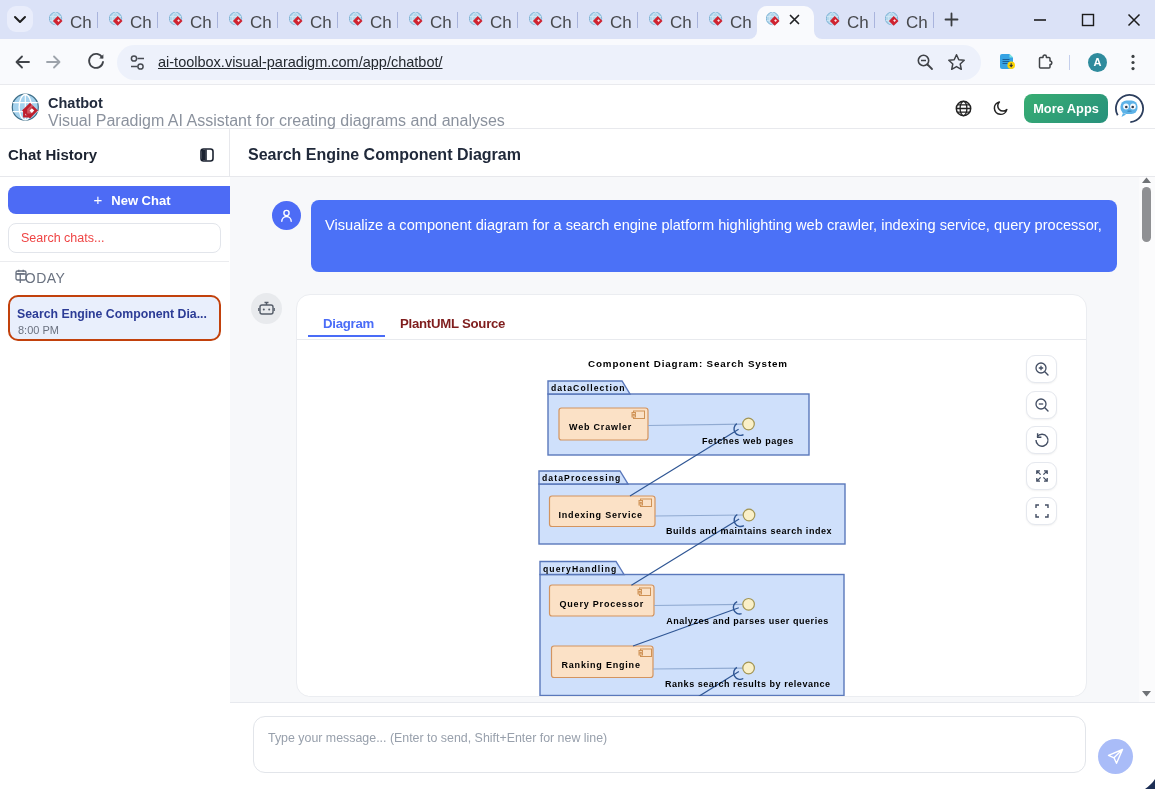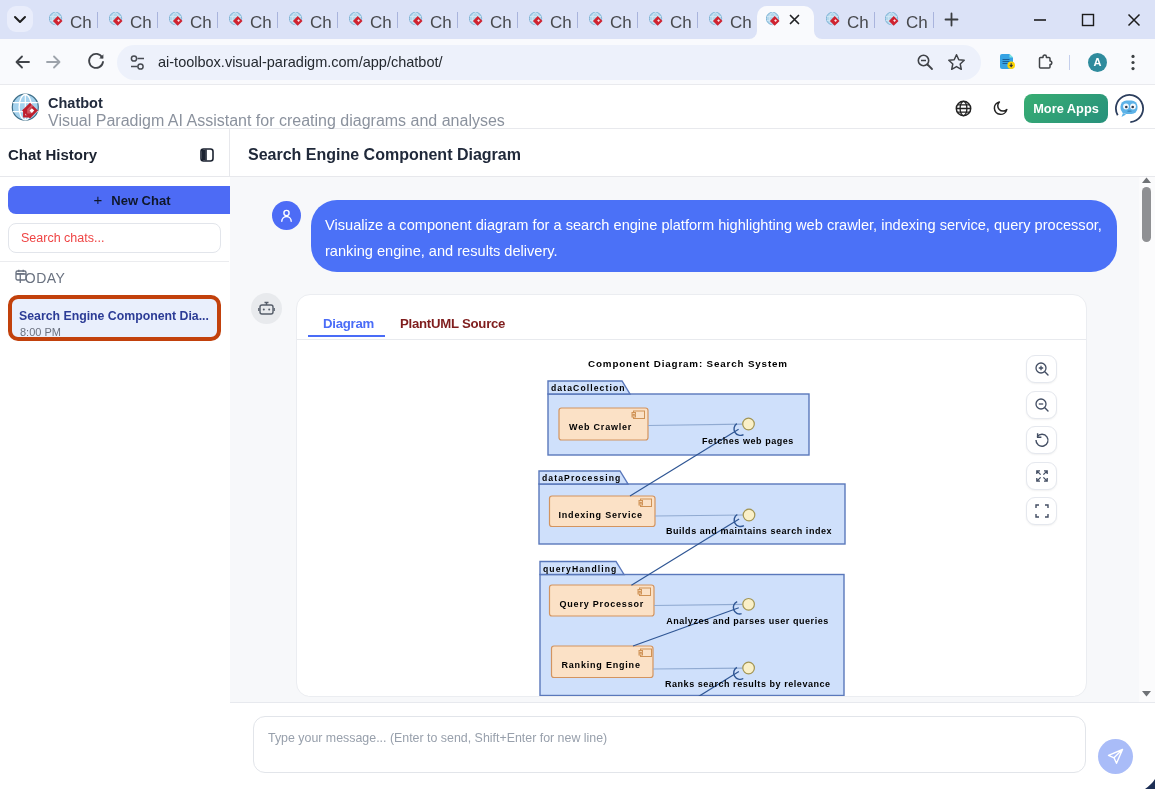--- a/index.html
+++ b/index.html
@@ -8,47 +8,47 @@
   .abs { position:absolute; }
   
   #tabstrip { left:0; top:0; width:1155px; height:39px; background:#dbe2f7; }
   .chev { left:7px; top:6px; width:26px; height:26px; background:#e9edfb; border-radius:9px; }
   .tab-label { font-size:17px; color:#47494d; }
   .tab-sep { width:1px; height:16px; background:#a9b4dd; top:12px; }
   .activetab { background:#f9fafd; top:6px; height:33px; border-radius:10px 10px 0 0; }
   .winctl { top:12px; }
   #toolbar { left:0; top:39px; width:1155px; height:46px; background:#f9fafd; }
   #urlpill { left:117px; top:45px; width:864px; height:35px; background:#edf1fb; border-radius:18px; }
-  #urltext { left:158px; top:54px; font-size:14.5px; color:#24292f; }
+  #urltext { left:158px; top:54px; font-size:14.5px; color:#24292f;text-decoration:underline; }
   
   #appheader { left:0; top:85px; width:1155px; height:44px; background:#fff; border-bottom:1px solid #e8e9ed; }
   #apptitle { left:48px; top:95px; font-size:14.5px; font-weight:bold; color:#222b3d; }
   #appsub { left:48px; top:112px; font-size:16px; color:#8b929e; }
   #moreapps { left:1024px; top:94px; width:84px; height:29px; border-radius:8px;
      background:linear-gradient(140deg,#38ad72,#27917c); color:#fff; font-weight:bold;
      font-size:12.8px; text-align:center; line-height:29px; }
   
   #titlerow { left:0; top:129px; width:1155px; height:48px; background:#fff; border-bottom:1px solid #e7e8ec; }
   #chathist { left:8px; top:146px; font-size:15px; font-weight:bold; color:#1b2230;text-align:center; }
   #pagetitle { left:248px; top:146px; font-size:16px; font-weight:bold; color:#20293a; }
   
   #sidebar { left:0; top:177px; width:230px; height:612px; background:#fff; }
   .sideborder { left:229px; top:129px; width:1px; height:660px; background:#e7e8ec; }
   #newchat { left:8px; top:186px; width:248px; height:28px; background:#4d6bf5; border-radius:8px;
-     color:#0f172a; font-weight:bold; font-size:13px; text-align:center; line-height:28px; }
+     color:#ffffff; font-weight:bold; font-size:13px; text-align:center; line-height:28px; }
   #searchbox { left:8px; top:223px; width:213px; height:30px; border:1px solid #e2e5eb; border-radius:8px; background:#fff; }
   #searchph { left:21px; top:231px; font-size:12.5px; color:#ef4444; }
   #sidediv { left:0px; top:261px; width:229px; height:1px; background:#ebecef; }
   #todaytxt { left:16px; top:270px; font-size:14px; font-weight:normal; color:#6a7280; letter-spacing:0.5px; }
-  #chatitem { left:8px; top:295px; width:213px; height:46px; background:#e9effc; border:4px solid #c2410c; border-radius:10px; }
+  #chatitem { left:8px; top:295px; width:213px; height:46px; background:#e9effc; border:2px solid #c2410c; border-radius:10px; }
   #chatitem .t1 { position:absolute; left:7px; top:10px; font-size:12.3px; font-weight:bold; color:#2c3c96; white-space:nowrap; }
   #chatitem .t2 { position:absolute; left:8px; top:27px; font-size:11px; color:#6b7280; }
   
   #chatarea { left:230px; top:177px; width:925px; height:525px; background:#f7f8fa; }
-  #bubble { left:311px; top:200px; width:806px; height:72px; background:#4b71f7; border-radius:26px; }
+  #bubble { left:311px; top:200px; width:806px; height:72px; background:#4b71f7; border-radius:8px; }
   #bubble div { position:absolute; left:14px; color:#fff; font-size:14.6px; white-space:nowrap; }
   #uavatar { left:272px; top:201px; width:29px; height:29px; border-radius:50%; background:#4d6cf6; }
   #bavatar { left:251px; top:293px; width:31px; height:31px; border-radius:50%; background:#e8eaed; }
   #card { left:296px; top:294px; width:791px; height:403px; background:#fff; border:1px solid #ebedf1; border-radius:14px; }
   .tabtxt { position:absolute; top:316px; font-size:13.2px; letter-spacing:-0.25px; font-weight:bold; }
   #tabdiag { left:323px; color:#4a6cf7; }
   #tabsrc { left:400px; color:#7f1d1d; }
   #tabunder { left:308px; top:335px; width:77px; height:2px; background:#4a6cf7; }
   #tabborder { left:297px; top:339px; width:789px; height:1px; background:#e8eaee; }
   #diagwrap { left:308px; top:341px; width:767px; height:355px; background:#fff; }
@@ -283,21 +283,20 @@
   </svg>
 <div id="todaytxt" class="abs">TODAY</div>
 <div id="chatitem" class="abs">
     <div class="t1">Search Engine Component Dia...</div>
     <div class="t2">8:00 PM</div>
   </div>
 
 <div id="chatarea" class="abs"></div>
 <div id="bubble" class="abs">
   <div style="top:17px">Visualize a component diagram for a search engine platform highlighting web crawler, indexing service, query processor,</div>
-  <div style="top:43px">ranking engine, and results delivery.</div>
 </div>
 <div id="uavatar" class="abs"></div>
 <svg class="abs" style="left:279px; top:208px" width="15" height="15">
     <circle cx="7.5" cy="5" r="2.6" fill="none" stroke="#fff" stroke-width="1.4"></circle>
     <path d="M2.8 13.2 a4.7 4.7 0 0 1 9.4 0" fill="none" stroke="#fff" stroke-width="1.4" stroke-linecap="round"></path>
   </svg>
 <div id="bavatar" class="abs"></div>
 <svg class="abs" style="left:258px; top:300px" width="17" height="17">
     <rect x="2" y="5" width="13" height="9" rx="2" fill="none" stroke="#555d69" stroke-width="1.4"></rect>
     <path d="M8.5 5 V2.5 M6.5 2.5 h4" stroke="#555d69" stroke-width="1.4"></path>

